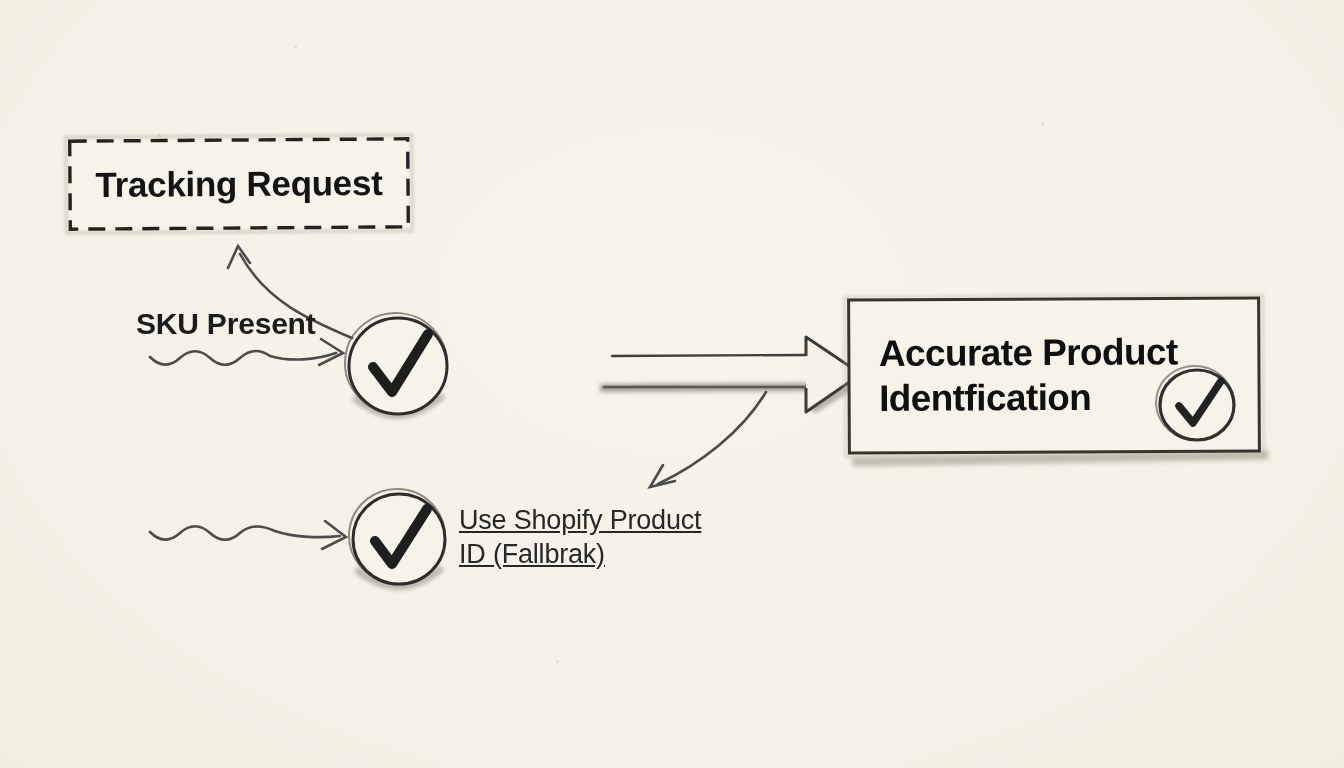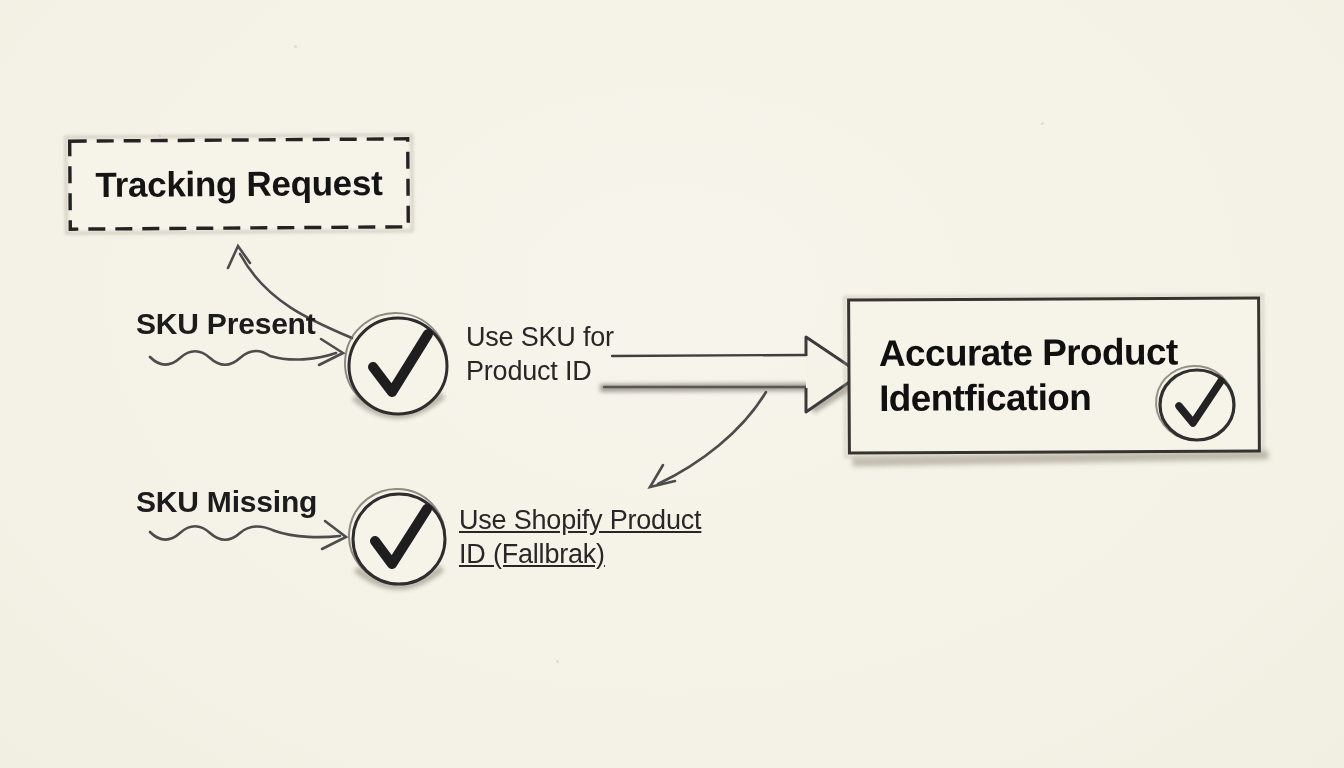--- a/index.html
+++ b/index.html
@@ -98,27 +98,24 @@
       <path d="M 375 541 L 392 564 L 427 509" fill="none" stroke="#1e1e1e" stroke-width="10" stroke-linecap="round" stroke-linejoin="round"></path>
     </g>
   </svg>
 
   <div class="txt tracking-box">
     <span>Tracking Request</span>
   </div>
 
   <div class="txt cond-label sku-present">SKU Present</div>
 
-  <div class="txt note use-sku">Use SKU for
-Product ID</div>
 
   <div class="txt result-text">Accurate Product
 Identfication</div>
 
-  <div class="txt cond-label sku-missing">SKU Missing</div>
 
   <div class="txt note use-shopify">Use Shopify Product
 ID (Fallbrak)</div>
 
   <div class="speck" style="left:294px;top:45px;width:3px;height:3px;"></div>
   <div class="speck" style="left:158px;top:134px;width:3px;height:3px;"></div>
   <div class="speck" style="left:1041px;top:122px;width:3px;height:3px;"></div>
   <div class="speck" style="left:556px;top:660px;width:3px;height:3px;"></div>
 </div>
 

